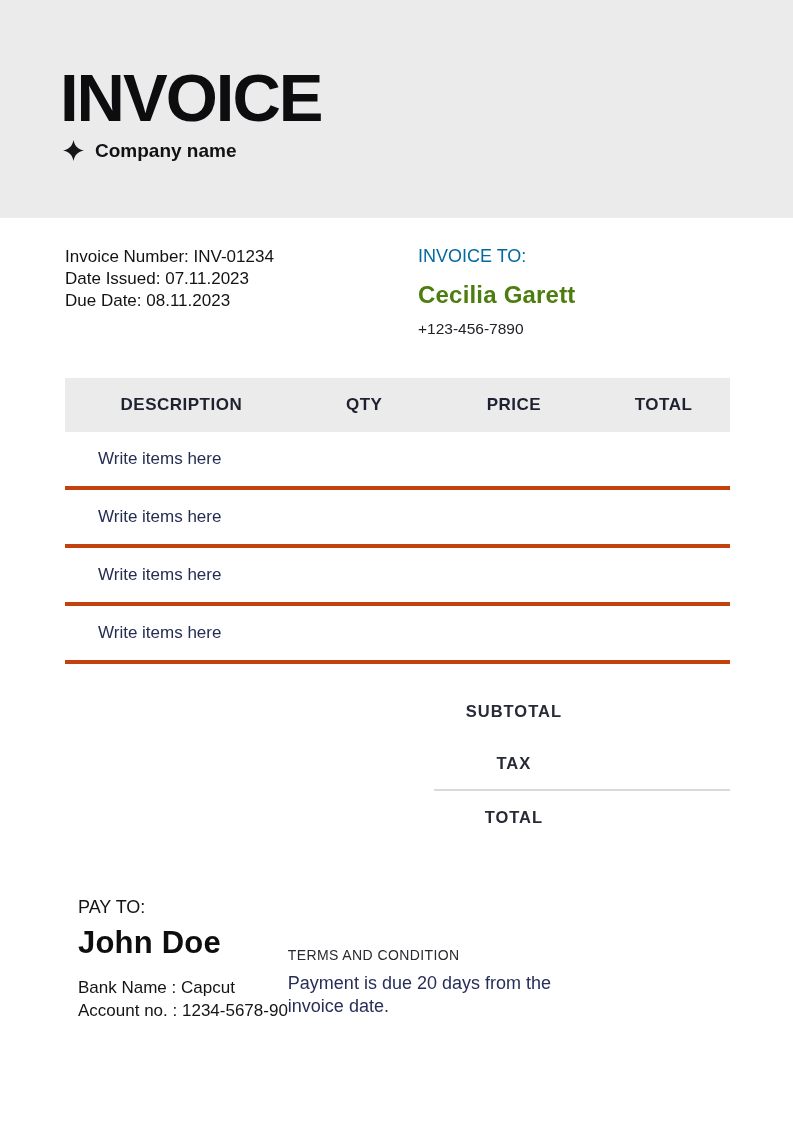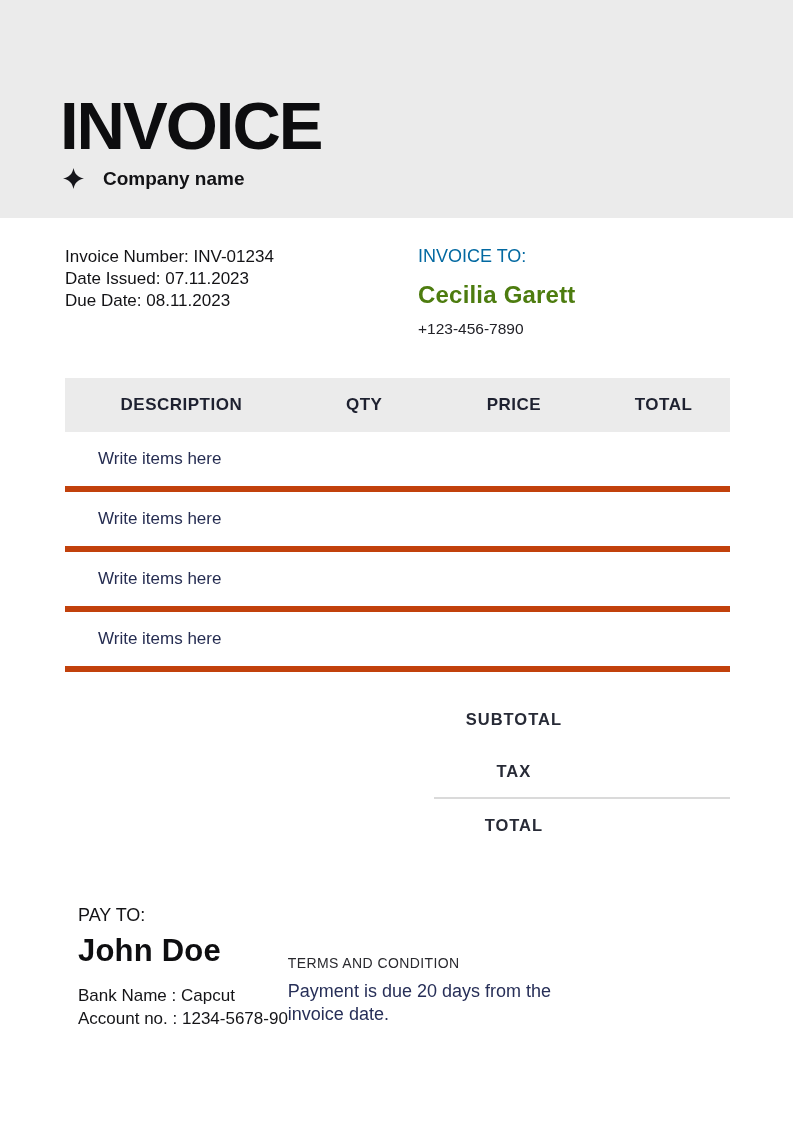--- a/index.html
+++ b/index.html
@@ -6,47 +6,47 @@
   .page{
     width:793px;height:1122px;position:relative;overflow:hidden;
     background:#ffffff;font-family:"Liberation Sans",sans-serif;color:#111;
   }
   
   .hdr{
     height:218px;background:#ebebeb;box-sizing:border-box;
     display:flex;justify-content:space-between;
     padding:0 63px 0 60px;
   }
-  .hdr-left{padding-top:92px;}
+  .hdr-left{padding-top:64px;}
   .inv-title{
     margin:0;font-size:67px;line-height:1.02;font-weight:900;
     letter-spacing:-2px;color:#0d0d0f;
   }
-  .company{display:flex;align-items:center;gap:19px;margin-top:7px;margin-left:3px;}
+  .company{display:flex;align-items:center;gap:11px;margin-top:7px;margin-left:3px;}
   .company .txt{font-size:19px;font-weight:700;color:#121215;}
   .hdr-right{padding-top:77px;text-align:right;font-size:18px;line-height:22.5px;color:#1d1d22;}
   .accent-line{width:53px;height:6px;background:#1c2547;margin:0 10px 13px auto;}
   
   .meta{display:flex;padding:0 63px 0 65px;margin-top:28px;}
   .meta-left{width:353px;font-size:17px;line-height:22px;color:#131316;}
   .meta-right{flex:1;}
   .invto-heading{font-size:18px;color:#0369a1;margin-bottom:14px;}
   .client-name{font-size:24px;font-weight:800;color:#4d7c0f;margin-bottom:10px;letter-spacing:0.2px;}
   .client-line{font-size:15.5px;line-height:20px;color:#222228;}
   
   .tbl{margin:39px 63px 0 65px;}
   .tbl-head{
     display:grid;grid-template-columns:35% 20% 25% 20%;
     background:#ebebeb;height:54px;align-items:center;
     font-size:17px;font-weight:700;letter-spacing:0.5px;color:#1e2130;
     text-align:center;
   }
   .tbl-row{
     display:grid;grid-template-columns:35% 20% 25% 20%;
-    height:54px;align-items:center;border-bottom:6px solid #c2410c;
+    height:54px;align-items:center;border-bottom:4px solid #c2410c;
     font-size:17px;color:#262d52;text-align:center;
   }
   .cell-desc{text-align:left;padding-left:33px;}
   
   .totals{margin:21px 63px 0 65px;}
   .totals-row{
     display:grid;grid-template-columns:55% 25% 20%;
     height:52px;align-items:center;text-align:center;
     font-size:16.5px;font-weight:700;letter-spacing:1px;color:#272a36;
   }

